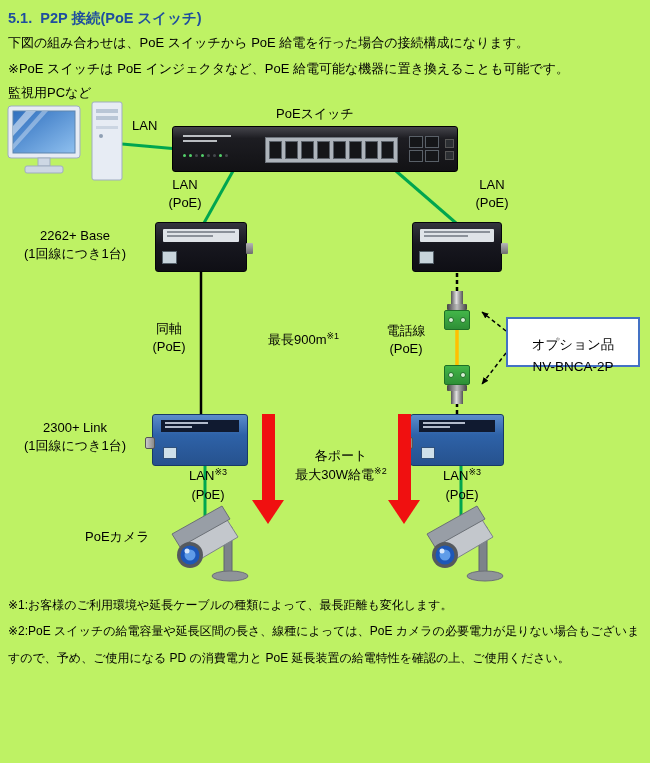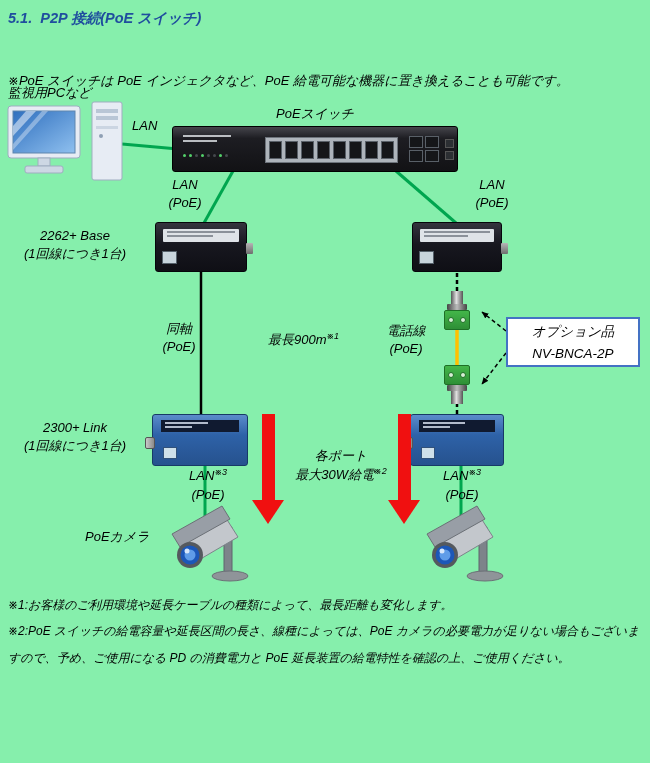--- a/index.html
+++ b/index.html
@@ -1,18 +1,18 @@
 <!DOCTYPE html>
 <html><head>
 <meta charset="utf-8">
 <style>
   * { margin:0; padding:0; box-sizing:border-box; }
   html,body { background:#fff; }
   body { font-family:"Liberation Sans","DejaVu Sans",sans-serif; }
-  .page { position:relative; width:650px; height:763px; background:#86efac; overflow:hidden; color:#000;font-style:italic; }
+  .page { position:relative; width:650px; height:763px; background:#bef264; overflow:hidden; color:#000; }
 
   .abs { position:absolute; }
   .lbl { position:absolute; z-index:3; font-size:13px; line-height:1.42; color:#000; }
   .center { text-align:center; }
   .pre { white-space:pre-line; }
   .heading { font-size:14.5px; font-weight:bold; color:#1f4e9e; white-space:pre-wrap; }
   .sup { font-size:9px; vertical-align:super; }
 
   .wires { position:absolute; left:0; top:0; z-index:1; }
 
@@ -64,21 +64,21 @@
   .adapter { position:absolute; z-index:2; width:36px; display:flex; flex-direction:column; align-items:center; }
   .adapter.rev { flex-direction:column-reverse; }
   .bnc-cyl { width:12px; height:13px; background:linear-gradient(90deg,#555,#e0e0e0 45%,#555); }
   .bnc-nut { width:20px; height:6px; background:linear-gradient(90deg,#444,#bbb 50%,#444); border-radius:1px; }
   .term { width:26px; height:20px; background:linear-gradient(180deg,#43b649,#2e8f36);
           border:1px solid #1e6f26; border-radius:2px; display:flex; justify-content:space-around; align-items:center; }
   .term b { width:6px; height:6px; border-radius:50%; background:#d8efd6; border:1px solid #1e6f26; }
 
   
   .option-box { left:506px; top:317px; width:134px; height:50px; border:2px solid #4472c4;
-                background:#fff; font-size:13.5px; line-height:1.6; padding-top:2px; z-index:3; }
+                background:#fff; font-size:13.5px; line-height:1.6; padding-top:15px; z-index:3; }
 
   
   .arrow-down { position:absolute; width:32px; z-index:2; }
   .arrow-down .shaft { width:13px; height:86px; background:#f01010; margin:0 auto; }
   .arrow-down .head { width:0; height:0; border-left:16px solid transparent;
                       border-right:16px solid transparent; border-top:24px solid #f01010; }
 
   
   .note { position:absolute; left:8px; width:634px; font-size:12px; line-height:26.5px; z-index:3; }
   .note-warn { font-weight:bold; }
@@ -103,21 +103,22 @@
     <line x1="457" y1="273" x2="457" y2="291" stroke="#000" stroke-width="2.5" stroke-dasharray="4 3"></line>
     <line x1="457" y1="330" x2="457" y2="367" stroke="#FFC000" stroke-width="3.5"></line>
     <line x1="457" y1="403" x2="457" y2="416" stroke="#000" stroke-width="2.5" stroke-dasharray="4 3"></line>
     <line x1="506" y1="331" x2="482" y2="312" stroke="#000" stroke-width="1.5" stroke-dasharray="4 3" marker-end="url(#arr)"></line>
     <line x1="506" y1="353" x2="482" y2="384" stroke="#000" stroke-width="1.5" stroke-dasharray="4 3" marker-end="url(#arr)"></line>
     <line x1="205" y1="466" x2="205" y2="520" stroke="#00A64F" stroke-width="3"></line>
     <line x1="461" y1="466" x2="461" y2="520" stroke="#00A64F" stroke-width="3"></line>
   </svg>
 
   <div class="lbl heading" style="left:8px; top:8px;">5.1.  P2P 接続(PoE スイッチ)</div>
-  <div class="lbl" style="left:8px; top:72px;">※PoE スイッチは PoE インジェクタなど、PoE 給電可能な機器に置き換えることも可能です。</div>
+  <div class="lbl" style="left:8px; top:34px;">下図の組み合わせは、PoE スイッチから PoE 給電を行った場合の接続構成になります。</div>
+  <div class="lbl" style="left:8px; top:60px;">※PoE スイッチは PoE インジェクタなど、PoE 給電可能な機器に置き換えることも可能です。</div>
 
   <div class="lbl" style="left:8px; top:84px;">監視用PCなど</div>
   <svg class="abs" style="left:6px; top:100px; z-index:2;" width="120" height="85" viewBox="0 0 120 85">
     <defs>
       <linearGradient id="scrg" x1="0" y1="0" x2="1" y2="1">
         <stop offset="0" stop-color="#2f6fbe"></stop>
           <stop offset="1" stop-color="#8fc0ef"></stop>
       </linearGradient>
     </defs>
     <rect x="86" y="2" width="30" height="78" rx="2" fill="#e7ecf4" stroke="#9fadc0"></rect>
@@ -189,21 +190,21 @@
   </div>
   <div class="dev dev-base" style="left:412px; top:222px; width:90px;">
     <div class="band">
         <i></i>
         <i></i>
       </div>
     <div class="rj45"></div>
     <div class="bncr"></div>
   </div>
 
-  <div class="lbl center pre" style="left:149px; top:320px; width:60px;">同軸
+  <div class="lbl center pre" style="left:139px; top:320px; width:60px;">同軸
 (PoE)</div>
   <div class="lbl" style="left:268px; top:330px;">
     <span>最長900m</span><span class="sup">※1</span>
   </div>
   <div class="lbl center pre" style="left:378px; top:322px; width:56px;">電話線
 (PoE)</div>
 
   <div class="adapter" style="left:439px; top:291px;">
     <div class="bnc-cyl"></div>
     <div class="bnc-nut"></div>

